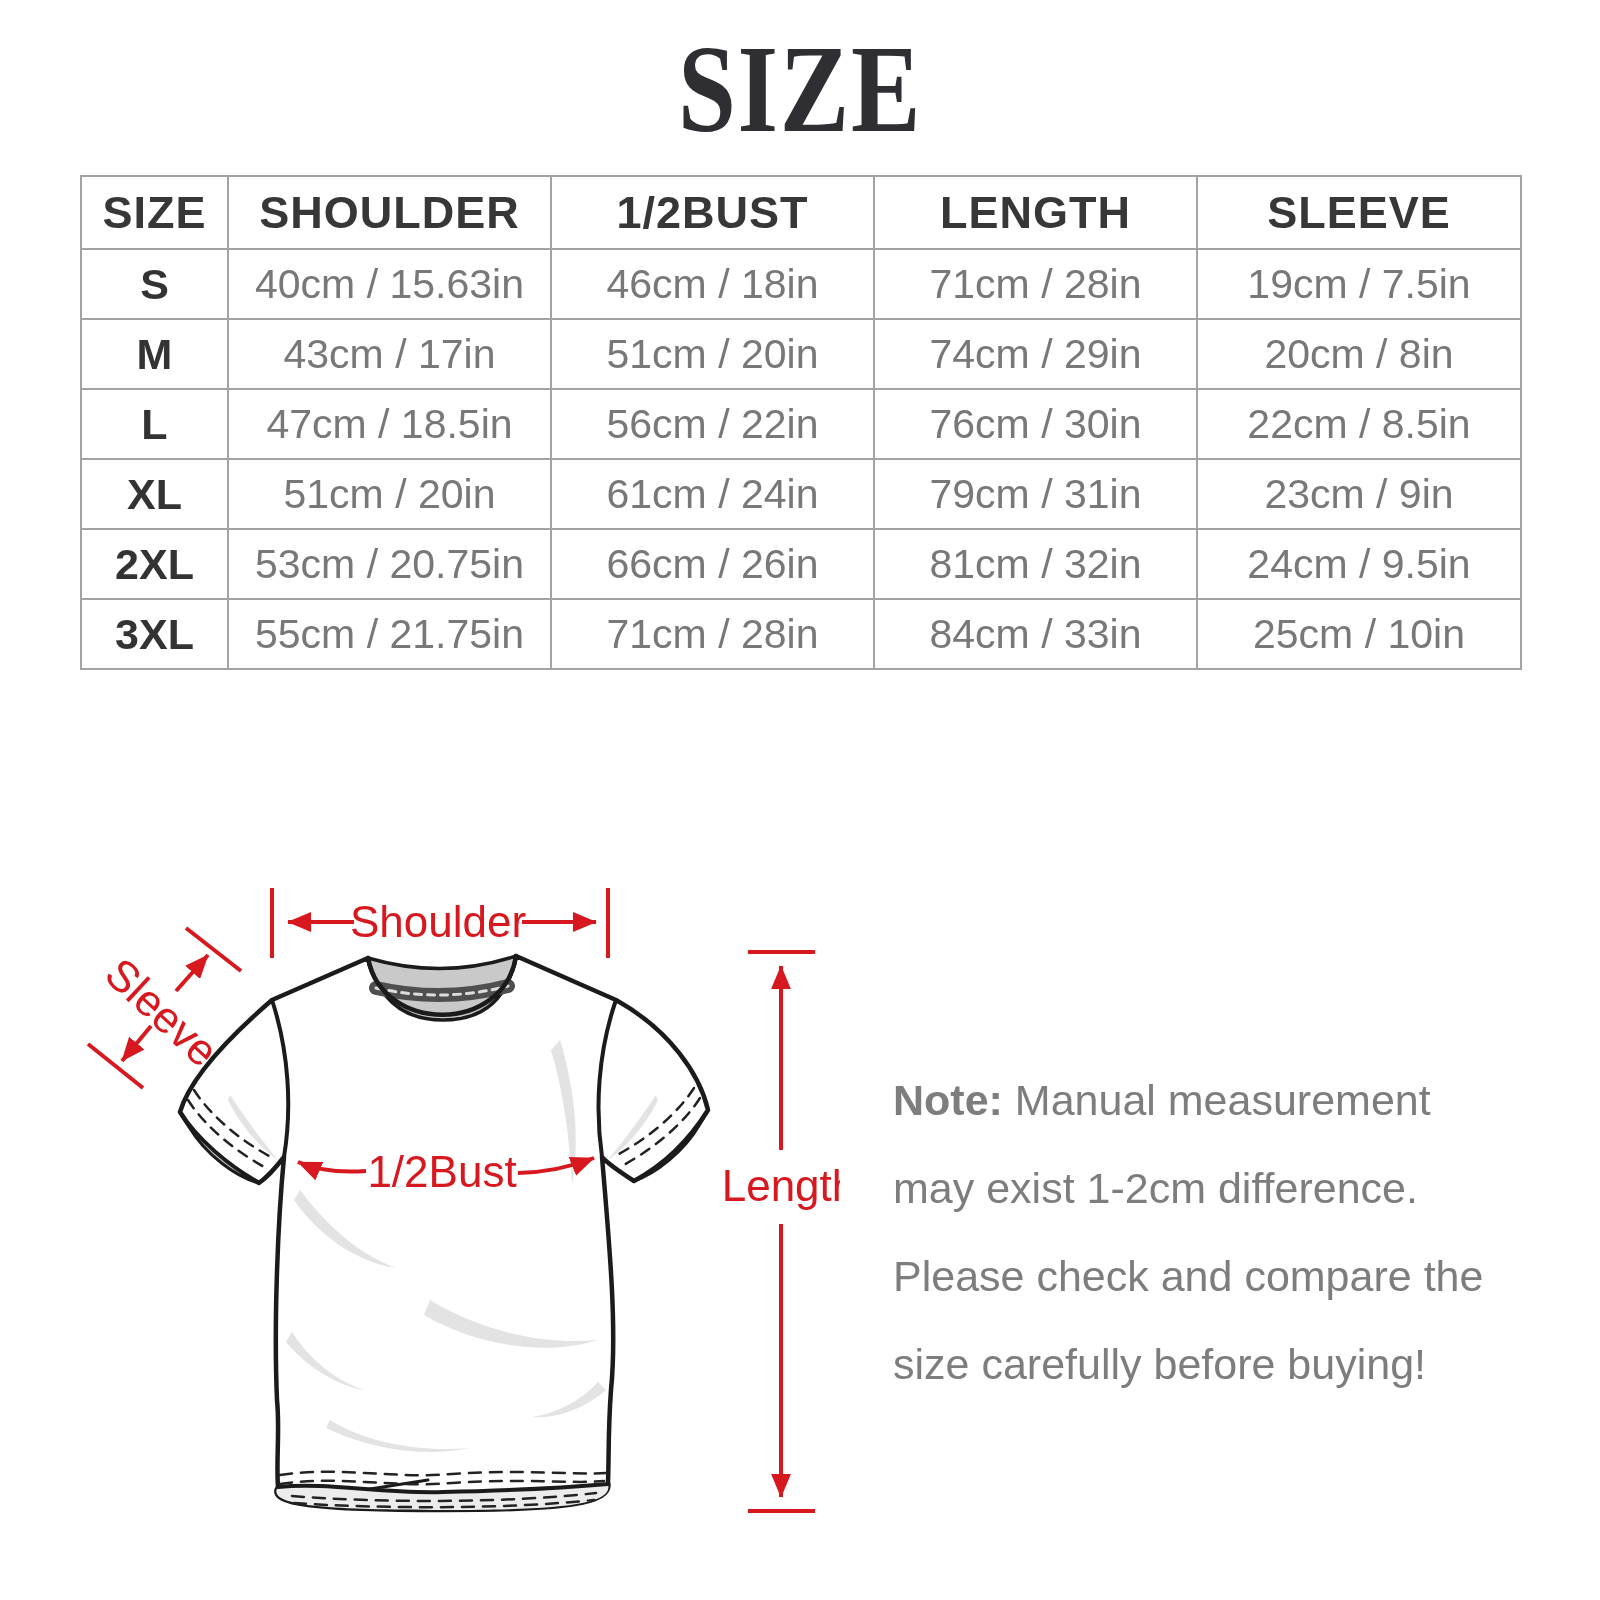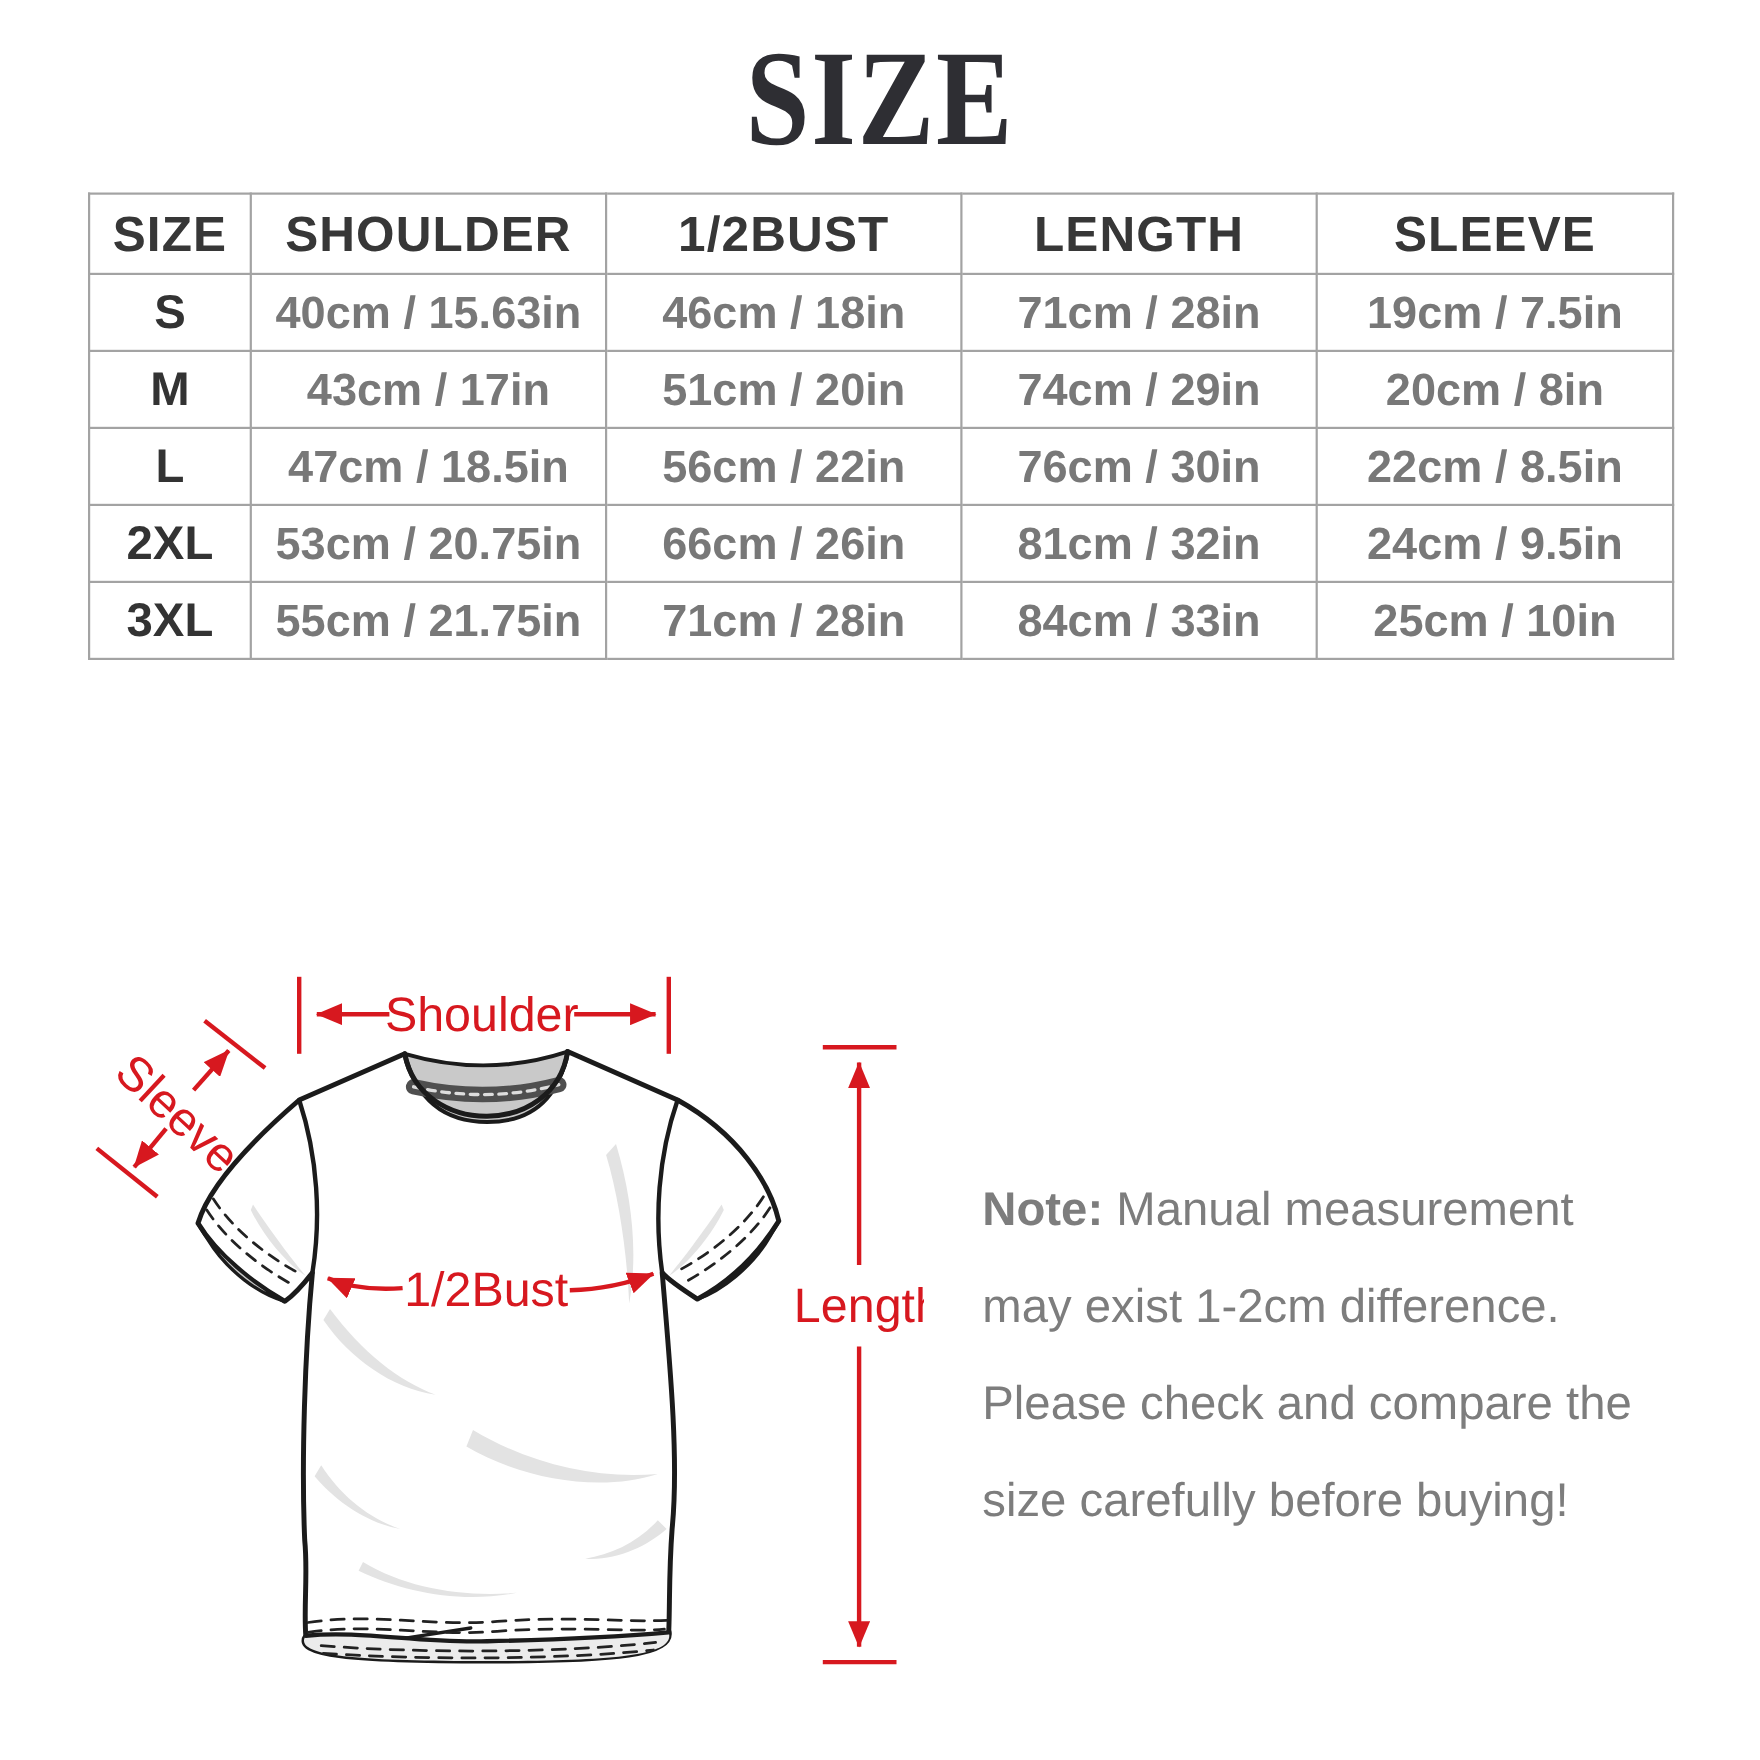--- a/index.html
+++ b/index.html
@@ -11,21 +11,21 @@
          color:#2e2e33;transform:scaleX(0.84);letter-spacing:2px;}
   
   table.size-table{position:absolute;left:80px;top:175px;width:1440px;border-collapse:collapse;
          table-layout:fixed;}
   table.size-table th, table.size-table td{border:2px solid #a3a3a3;text-align:center;
          vertical-align:middle;padding:0;}
   table.size-table thead tr{height:73px;}
   table.size-table tbody tr{height:70px;}
   th.hdr{font-size:45px;font-weight:700;color:#373737;letter-spacing:1px;}
   td.size-label{font-size:43px;font-weight:700;color:#333333;}
-  td.val{font-size:41px;font-weight:700;color:#787878;}
+  td.val{font-size:41px;font-weight:400;color:#787878;}
   
   svg.diagram{position:absolute;left:60px;top:870px;}
   .ann-text{font-family:"Liberation Sans", sans-serif;font-size:44px;fill:#d7181f;}
   
   .note{position:absolute;left:893px;top:1056px;width:618px;font-size:43px;line-height:88px;
         color:#7d7d7d;}
   .note .note-bold{font-weight:700;}
 </style>
 </head>
 <body>
@@ -65,20 +65,27 @@
         <td class="val">51cm / 20in</td>
         <td class="val">74cm / 29in</td>
         <td class="val">20cm / 8in</td>
       </tr>
       <tr>
         <td class="size-label">L</td>
         <td class="val">47cm / 18.5in</td>
         <td class="val">56cm / 22in</td>
         <td class="val">76cm / 30in</td>
         <td class="val">22cm / 8.5in</td>
+      </tr>
+      <tr>
+        <td class="size-label">XL</td>
+        <td class="val">51cm / 20in</td>
+        <td class="val">61cm / 24in</td>
+        <td class="val">79cm / 31in</td>
+        <td class="val">23cm / 9in</td>
       </tr>
       <tr>
         <td class="size-label">2XL</td>
         <td class="val">53cm / 20.75in</td>
         <td class="val">66cm / 26in</td>
         <td class="val">81cm / 32in</td>
         <td class="val">24cm / 9.5in</td>
       </tr>
       <tr>
         <td class="size-label">3XL</td>

